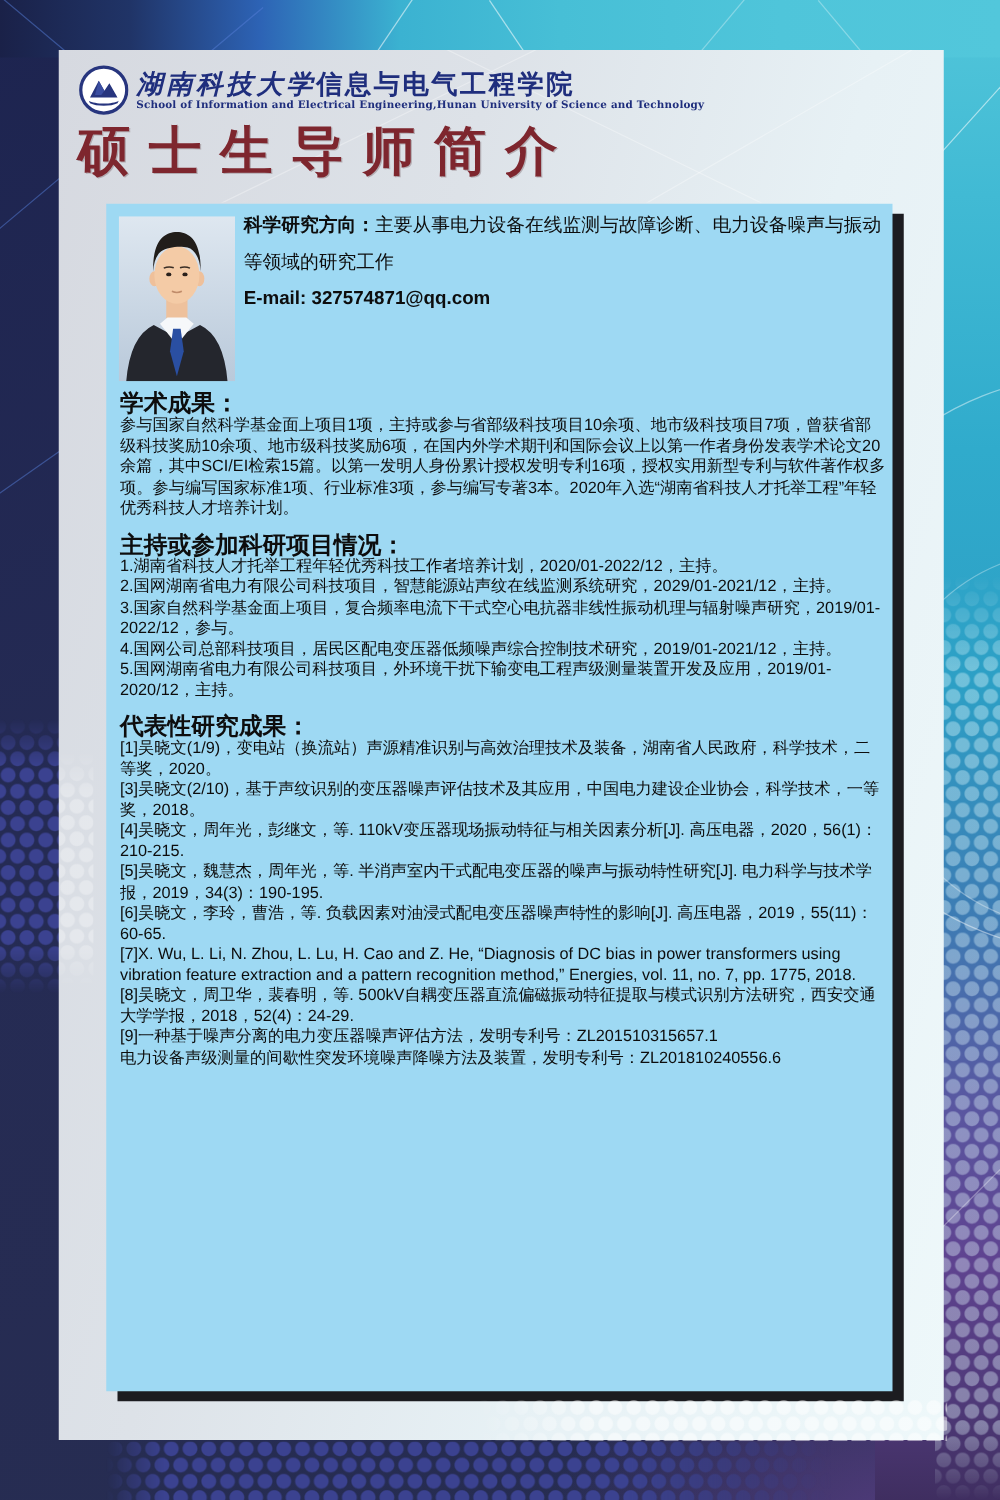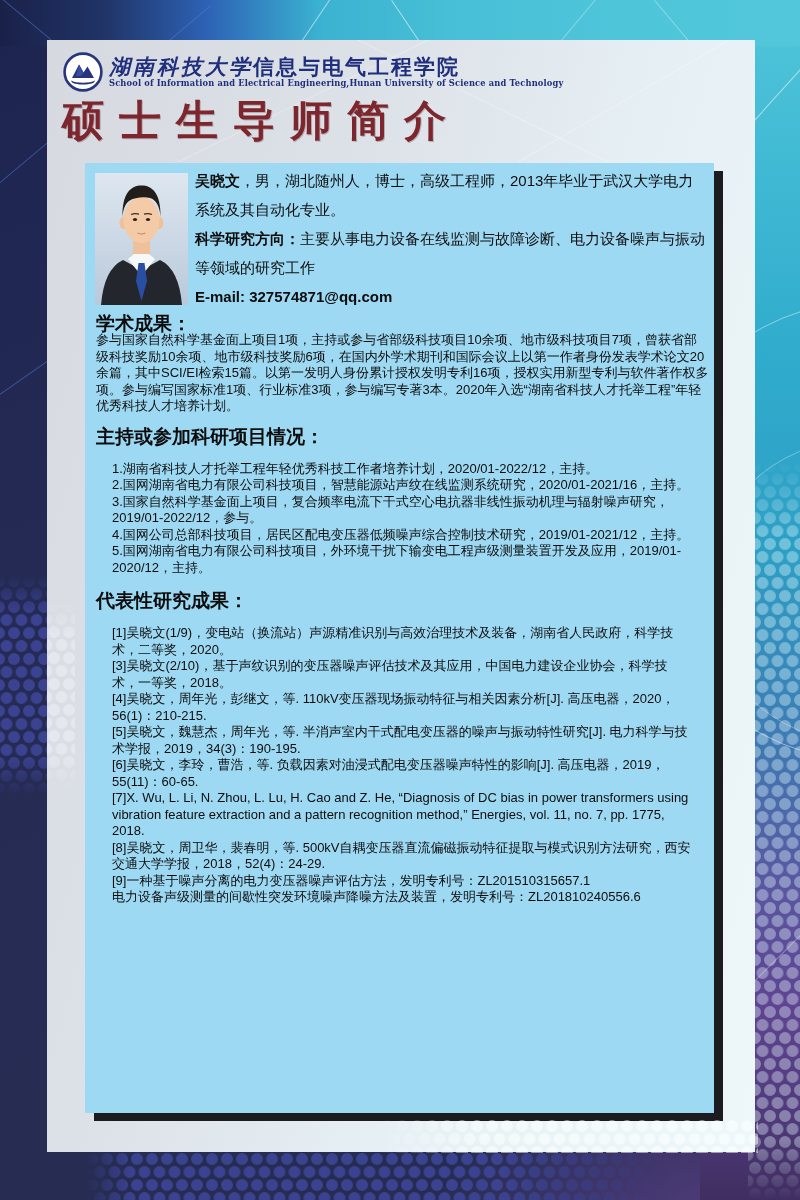--- a/index.html
+++ b/index.html
@@ -66,21 +66,21 @@
     box-shadow:9px 8px 0 #1c1c20;z-index:3;}
   .photo{position:absolute;left:10px;top:10px;width:93px;height:132px;}
   .photo svg{display:block;width:100%;height:100%;}
   .intro{position:absolute;left:110px;top:3px;width:512px;font-size:15px;line-height:29px;color:#0d0d0d;}
   .intro p{margin:0;}
   .intro .bld{font-weight:bold;}
   .card-body{position:absolute;left:11px;top:152px;width:613px;font-size:13px;line-height:16.5px;color:#0d0d0d;}
   .sec{margin:0 0 13px 0;}
   .sec h3{margin:0;font-size:19px;line-height:17px;font-weight:bold;color:#0d0d0d;}
   .sec p,.sec li{margin:0;font-size:13px;line-height:16.5px;}
-  .sec ul{margin:16px;padding:0;list-style:none;}
+  .sec ul{margin:0;padding:0;list-style:none;}
 </style>
 </head>
 <body>
 
 <div class="page">
 
   <div class="bg-base"></div>
   <div class="bg-right"></div>
   <div class="bg-top"></div>
 
@@ -146,37 +146,36 @@
           <path d="M27.5,44 C27,20 36,12.5 46.5,12.5 C57,12.5 66,20 65.5,44 C65,34 61,26.5 55,25 C49,23.5 39,24.5 34,28 C30,31 28,37 27.5,44 Z" fill="#211d1a"></path>
           <path d="M36,41.5 Q40,39.8 44,41.2" stroke="#3a2e25" stroke-width="1.3" fill="none"></path>
           <path d="M49,41.2 Q53,39.8 57,41.5" stroke="#3a2e25" stroke-width="1.3" fill="none"></path>
           <ellipse cx="40" cy="46.5" rx="2.1" ry="1.5" fill="#2a211c"></ellipse>
           <ellipse cx="53" cy="46.5" rx="2.1" ry="1.5" fill="#2a211c"></ellipse>
           <path d="M42.5,60 Q46.5,62 50.5,60" stroke="#c08c6a" stroke-width="1.2" fill="none"></path>
         </svg>
       </div>
 
       <div class="intro">
-        <p><span class="bld">吴晓文</span><span>，男，湖北随州人，博士，高级工程师，2013年毕业于武汉大学电力系统及其自动化专业。</span></p>
         <p><span class="bld">科学研究方向：</span><span>主要从事电力设备在线监测与故障诊断、电力设备噪声与振动等领域的研究工作</span></p>
         <p class="bld">E-mail: 327574871@qq.com</p>
       </div>
 
       <div class="card-body">
 
         <div class="sec">
           <h3>学术成果：</h3>
           <p>参与国家自然科学基金面上项目1项，主持或参与省部级科技项目10余项、地市级科技项目7项，曾获省部级科技奖励10余项、地市级科技奖励6项，在国内外学术期刊和国际会议上以第一作者身份发表学术论文20余篇，其中SCI/EI检索15篇。以第一发明人身份累计授权发明专利16项，授权实用新型专利与软件著作权多项。参与编写国家标准1项、行业标准3项，参与编写专著3本。2020年入选“湖南省科技人才托举工程”年轻优秀科技人才培养计划。</p>
         </div>
 
         <div class="sec">
           <h3>主持或参加科研项目情况：</h3>
           <ul>
             <li>1.湖南省科技人才托举工程年轻优秀科技工作者培养计划，2020/01-2022/12，主持。</li>
-            <li>2.国网湖南省电力有限公司科技项目，智慧能源站声纹在线监测系统研究，2020/01-2021/16，主持。</li>
+            <li>2.国网湖南省电力有限公司科技项目，智慧能源站声纹在线监测系统研究，2029/01-2021/12，主持。</li>
             <li>3.国家自然科学基金面上项目，复合频率电流下干式空心电抗器非线性振动机理与辐射噪声研究，2019/01-2022/12，参与。</li>
             <li>4.国网公司总部科技项目，居民区配电变压器低频噪声综合控制技术研究，2019/01-2021/12，主持。</li>
             <li>5.国网湖南省电力有限公司科技项目，外环境干扰下输变电工程声级测量装置开发及应用，2019/01-2020/12，主持。</li>
           </ul>
         </div>
 
         <div class="sec">
           <h3>代表性研究成果：</h3>
           <ul>
             <li>[1]吴晓文(1/9)，变电站（换流站）声源精准识别与高效治理技术及装备，湖南省人民政府，科学技术，二等奖，2020。</li>

